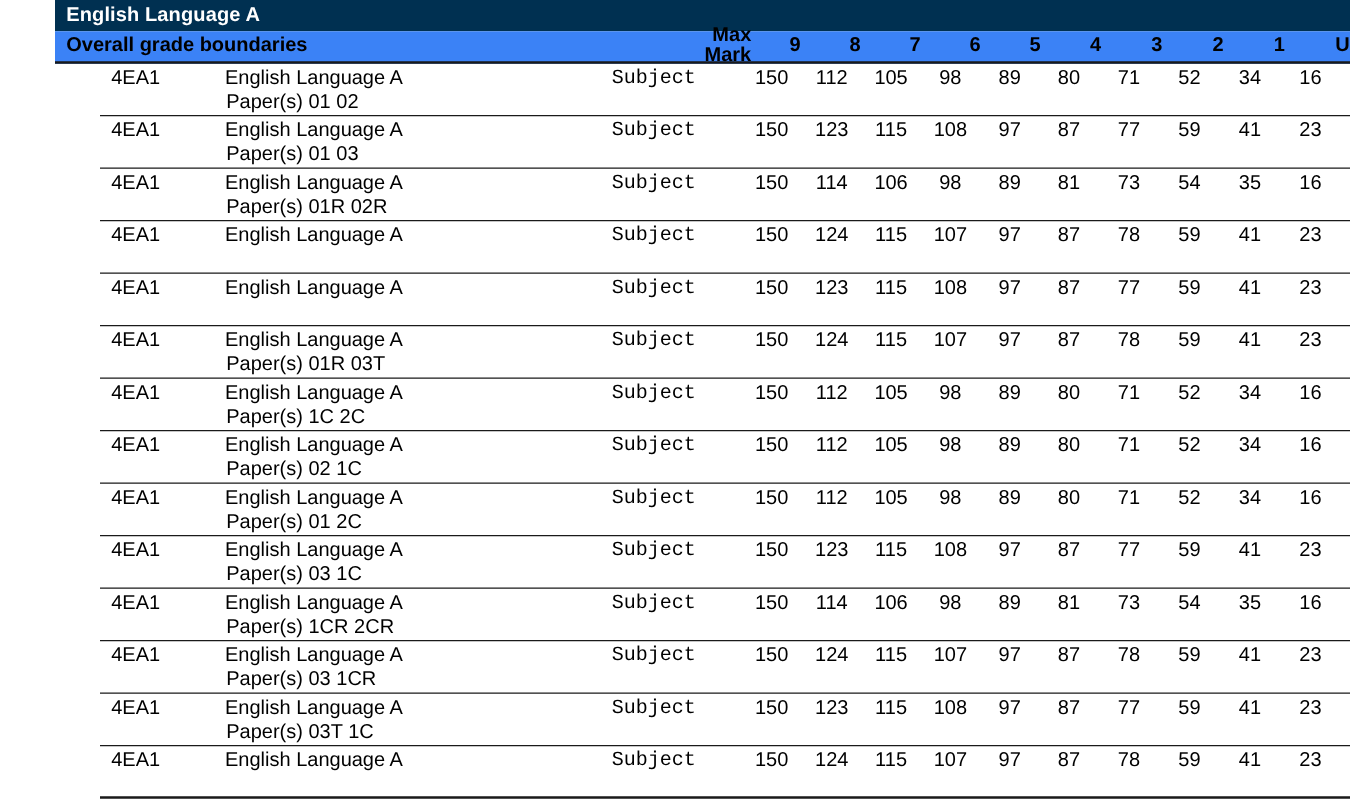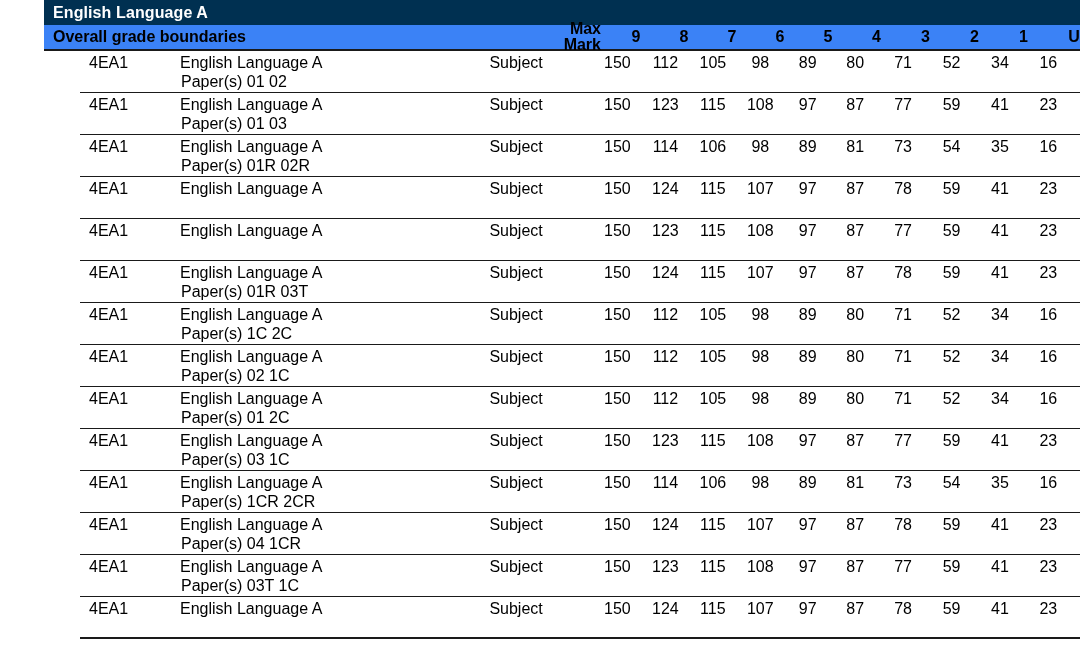--- a/index.html
+++ b/index.html
@@ -51,21 +51,21 @@
   .col-header .hcell {
     font-size: 16px;
     font-weight: bold;
     line-height: 16px;
     box-sizing: border-box;
   }
 
   
   .c-code      { width: 96px;  padding-left: 9px; text-align: left; }
   .c-name      { width: 314px; padding-left: 5px; text-align: left; }
-  .c-level     { width: 80px;  padding-left: 4px; text-align: left; }
+  .c-level     { width: 80px;  padding-left: 4px; text-align: left; font-family: Liberation Mono, monospace; }
   .c-max       { width: 78px;  padding-right: 11px; text-align: right; }
   .c-grade     { width: 48px;  text-align: center; }
   .c-grade.wide{ width: 49px; }
   .c-grade.last{ width: 52px; }
 
   
   .rows { }
   .row {
     height: 42px;
     box-sizing: border-box;
@@ -367,21 +367,21 @@
           <span class="cell c-grade">97</span>
           <span class="cell c-grade">87</span>
           <span class="cell c-grade wide">78</span>
           <span class="cell c-grade wide">59</span>
           <span class="cell c-grade wide">41</span>
           <span class="cell c-grade wide">23</span>
           <span class="cell c-grade last">0</span>
         </div>
         <div class="line2">
           <span class="cell c-code blank">&nbsp;</span>
-          <span class="cell c-name">Paper(s) 04 1CR</span>
+          <span class="cell c-name">Paper(s) 03 1CR</span>
         </div>
       </div>
       <div class="row">
         <div class="line1">
           <span class="cell c-code">4EA1</span>
           <span class="cell c-name">English Language A</span>
           <span class="cell c-level">Subject</span>
           <span class="cell c-max">150</span>
           <span class="cell c-grade">123</span>
           <span class="cell c-grade">115</span>

